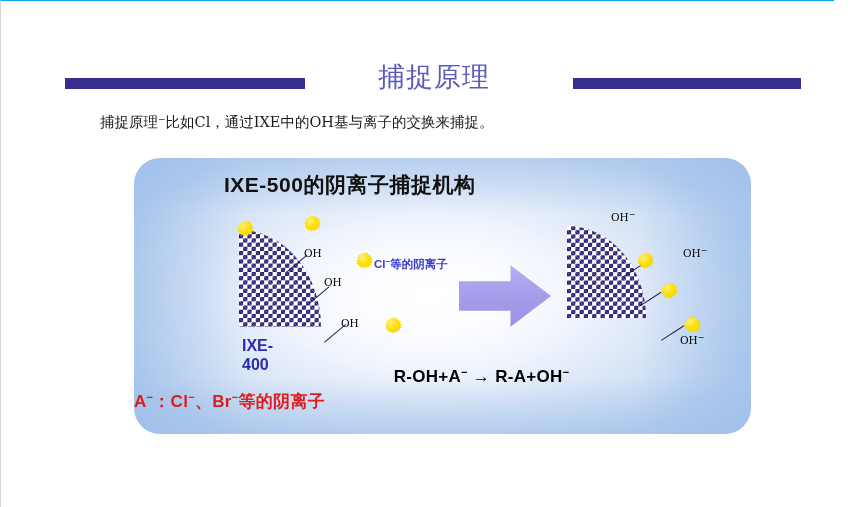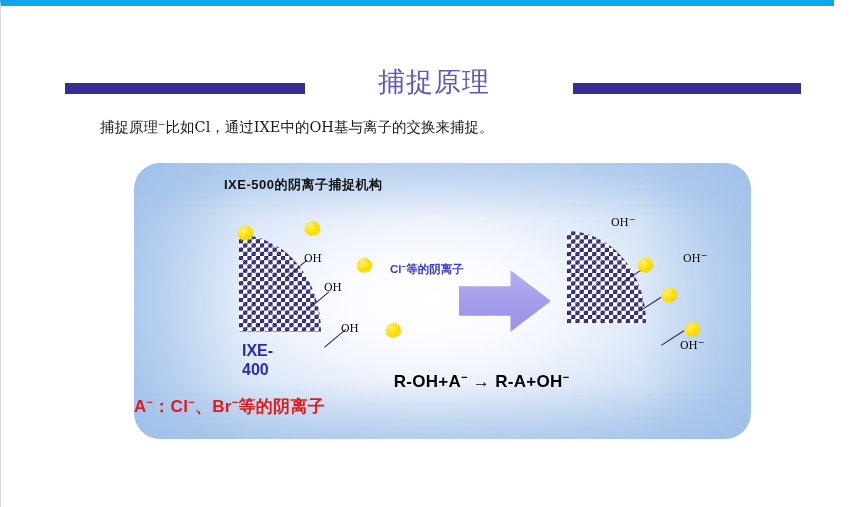--- a/index.html
+++ b/index.html
@@ -16,21 +16,21 @@
   }
 
   
   #page {
     position: absolute;
     left: 0; top: 0;
     width: 834px; height: 507px;
     background: #ffffff;
     box-sizing: border-box;
     border-left: 1px solid #d8d8d8;
-    border-top: 6px solid #0ea5e9;
+    border-top: 1px solid #0ea5e9;
   }
 
   
   #title-row {
     position: absolute;
     left: 0; top: 58px;
     width: 866px; height: 42px;
   }
   .rule-bar {
     position: absolute;
@@ -85,21 +85,21 @@
       linear-gradient(90deg, rgba(150,185,232,.55) 0%, rgba(150,185,232,0) 18%,
                              rgba(150,185,232,0) 82%, rgba(150,185,232,.55) 100%),
       linear-gradient(180deg, rgba(150,185,232,.42) 0%, rgba(150,185,232,0) 20%,
                               rgba(150,185,232,0) 80%, rgba(150,185,232,.48) 100%);
     pointer-events: none;
   }
 
   #panel-heading {
     position: absolute;
     left: 90px; top: 13px;
-    font-size: 13px;
+    font-size: 21px;
     font-weight: bold;
     color: #111111;
     letter-spacing: .5px;
     white-space: nowrap;
   }
 
   
   .particle {
     position: absolute;
     background-color: #ffffff;
@@ -154,21 +154,20 @@
   }
 
   
   #anion-label {
     position: absolute;
     left: 240px; top: 99px;
     font-size: 11.5px;
     font-weight: bold;
     color: #3a3ad2;
     white-space: nowrap;
-    margin-left: 16px;
   }
   #anion-label .sup { font-size: 8px; vertical-align: 4px; }
 
   
   .ion {
     position: absolute;
     width: 17px; height: 17px;
     background: radial-gradient(circle at 38% 34%, #ffef7a 0%, #ffe000 42%, #f2c400 100%);
     clip-path: polygon(
       50% 0%, 58% 10%, 69% 4%, 72% 17%, 84% 14%, 82% 27%, 95% 28%,

